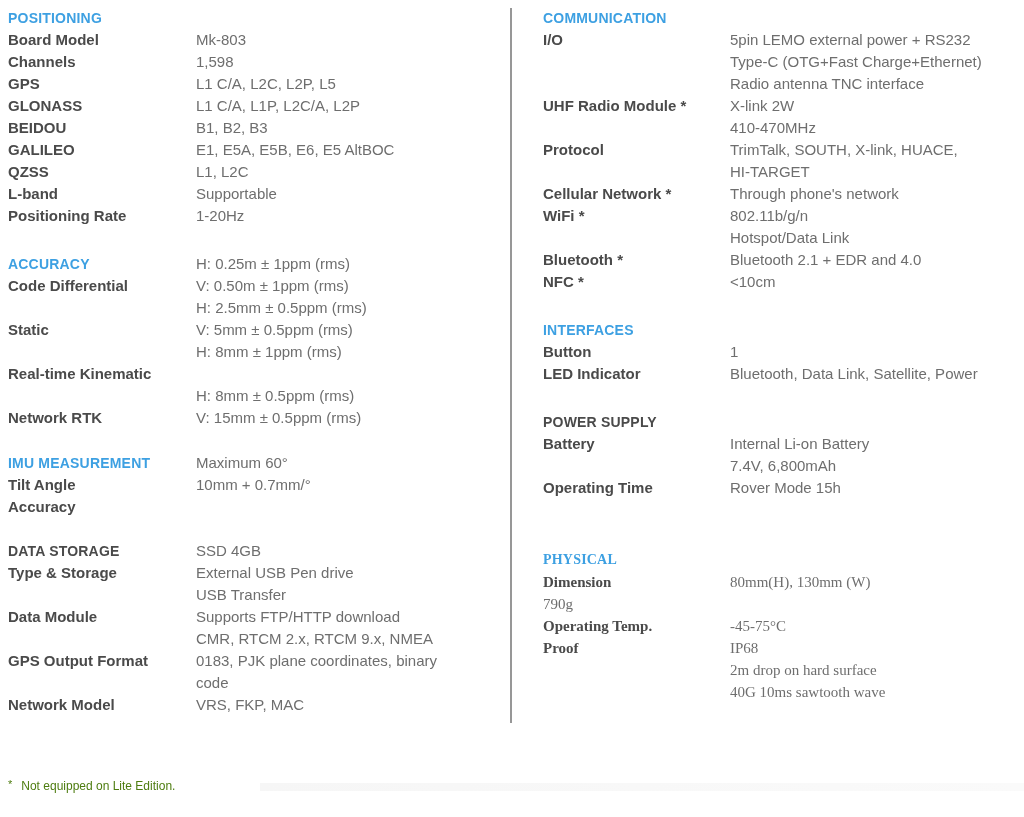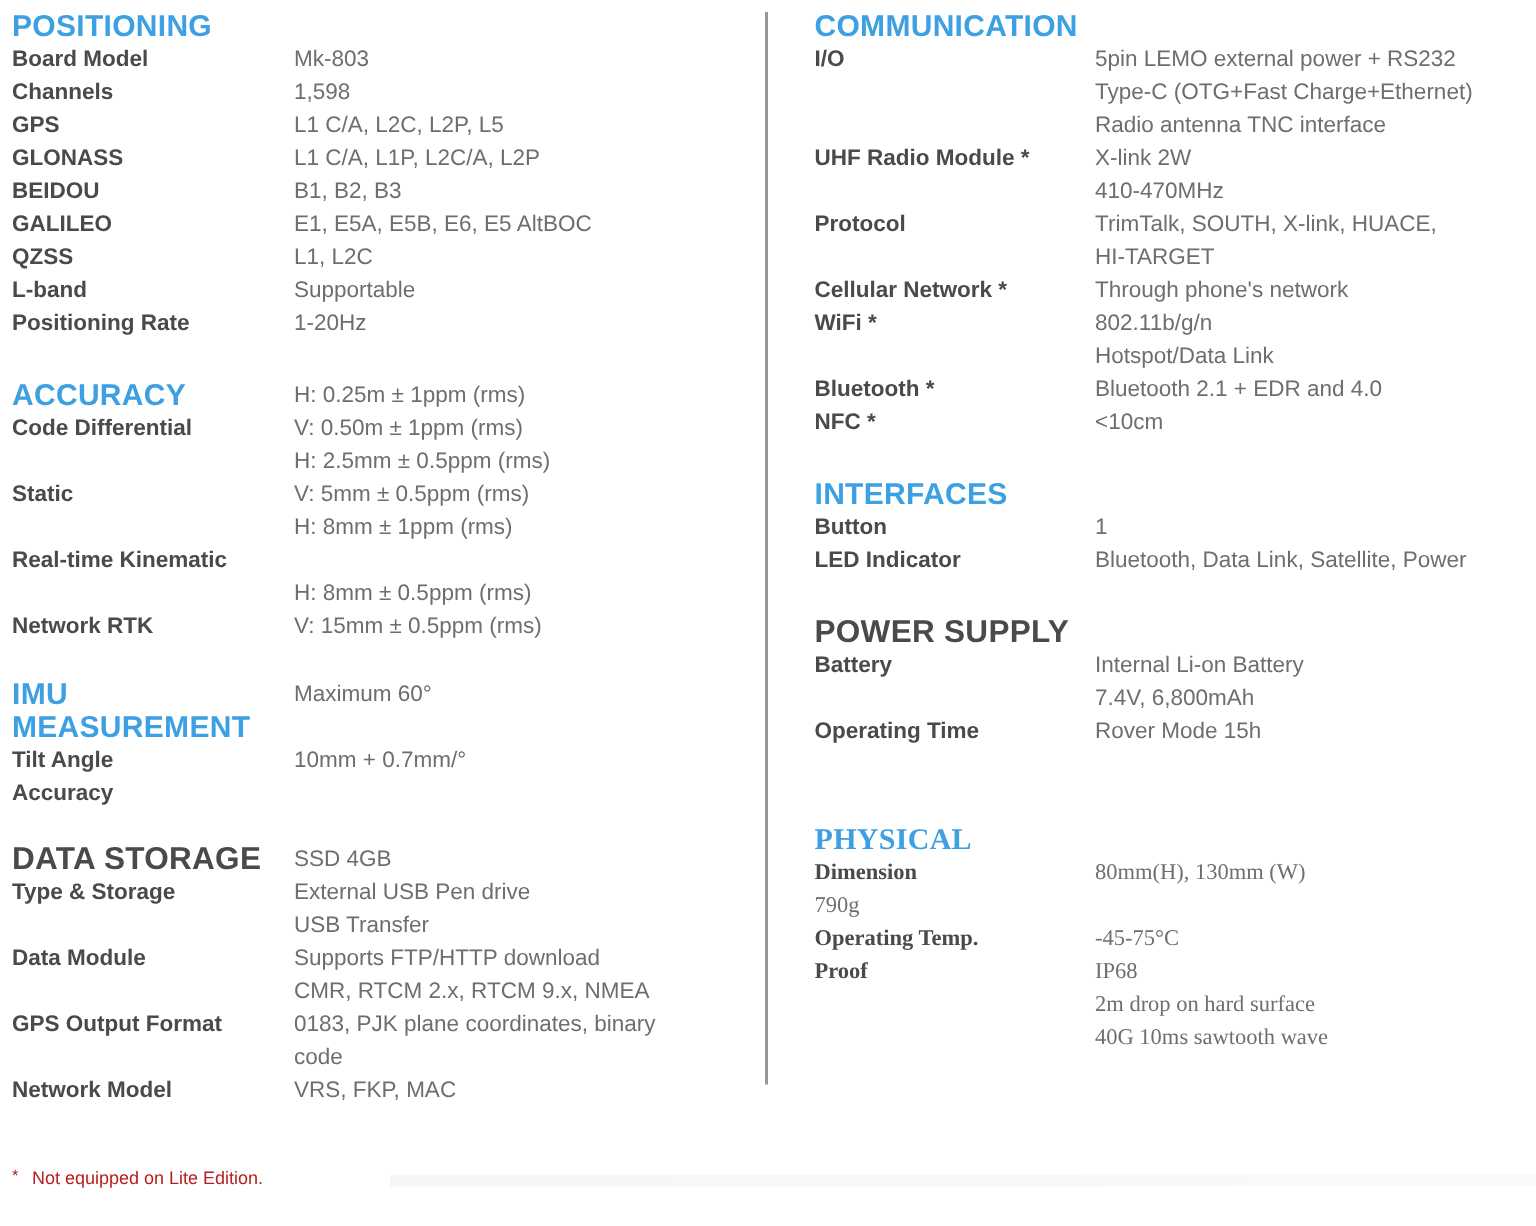--- a/index.html
+++ b/index.html
@@ -45,43 +45,43 @@
     color: #4a4a4a;
   }
   .col-left  .lab { width: 188px; }
   .col-right .lab { width: 187px; }
   .val {
     flex: 1;
     color: #6e6e6e;
   }
   .lab.h-blue {
     color: #3da0e2;
-    font-size: 20px;
+    font-size: 14px;
     letter-spacing: 0.2px;
   }
   .lab.h-dark {
     color: #4a4a4a;
-    font-size: 21px;
+    font-size: 14px;
     letter-spacing: 0.2px;
   }
 
   
   .col-left  .section:nth-child(2) { margin-top: 26px; }
   .col-left  .section:nth-child(3) { margin-top: 23px; }
   .col-left  .section:nth-child(4) { margin-top: 22px; }
   .col-right .section:nth-child(2) { margin-top: 26px; }
   .col-right .section:nth-child(3) { margin-top: 26px; }
   .col-right .section:nth-child(4) { margin-top: 50px; font-family: Liberation Serif, serif; }
 
   .footnote {
     position: absolute;
     left: 8px;
     top: 776px;
     font-size: 12px;
-    color: #b91c1c;
+    color: #4d7c0f;
     line-height: 16px;
   }
   .fn-marker {
     font-size: 11px;
     vertical-align: 2px;
     margin-right: 9px;
   }
   .bottom-rule {
     position: absolute;
     left: 260px;

